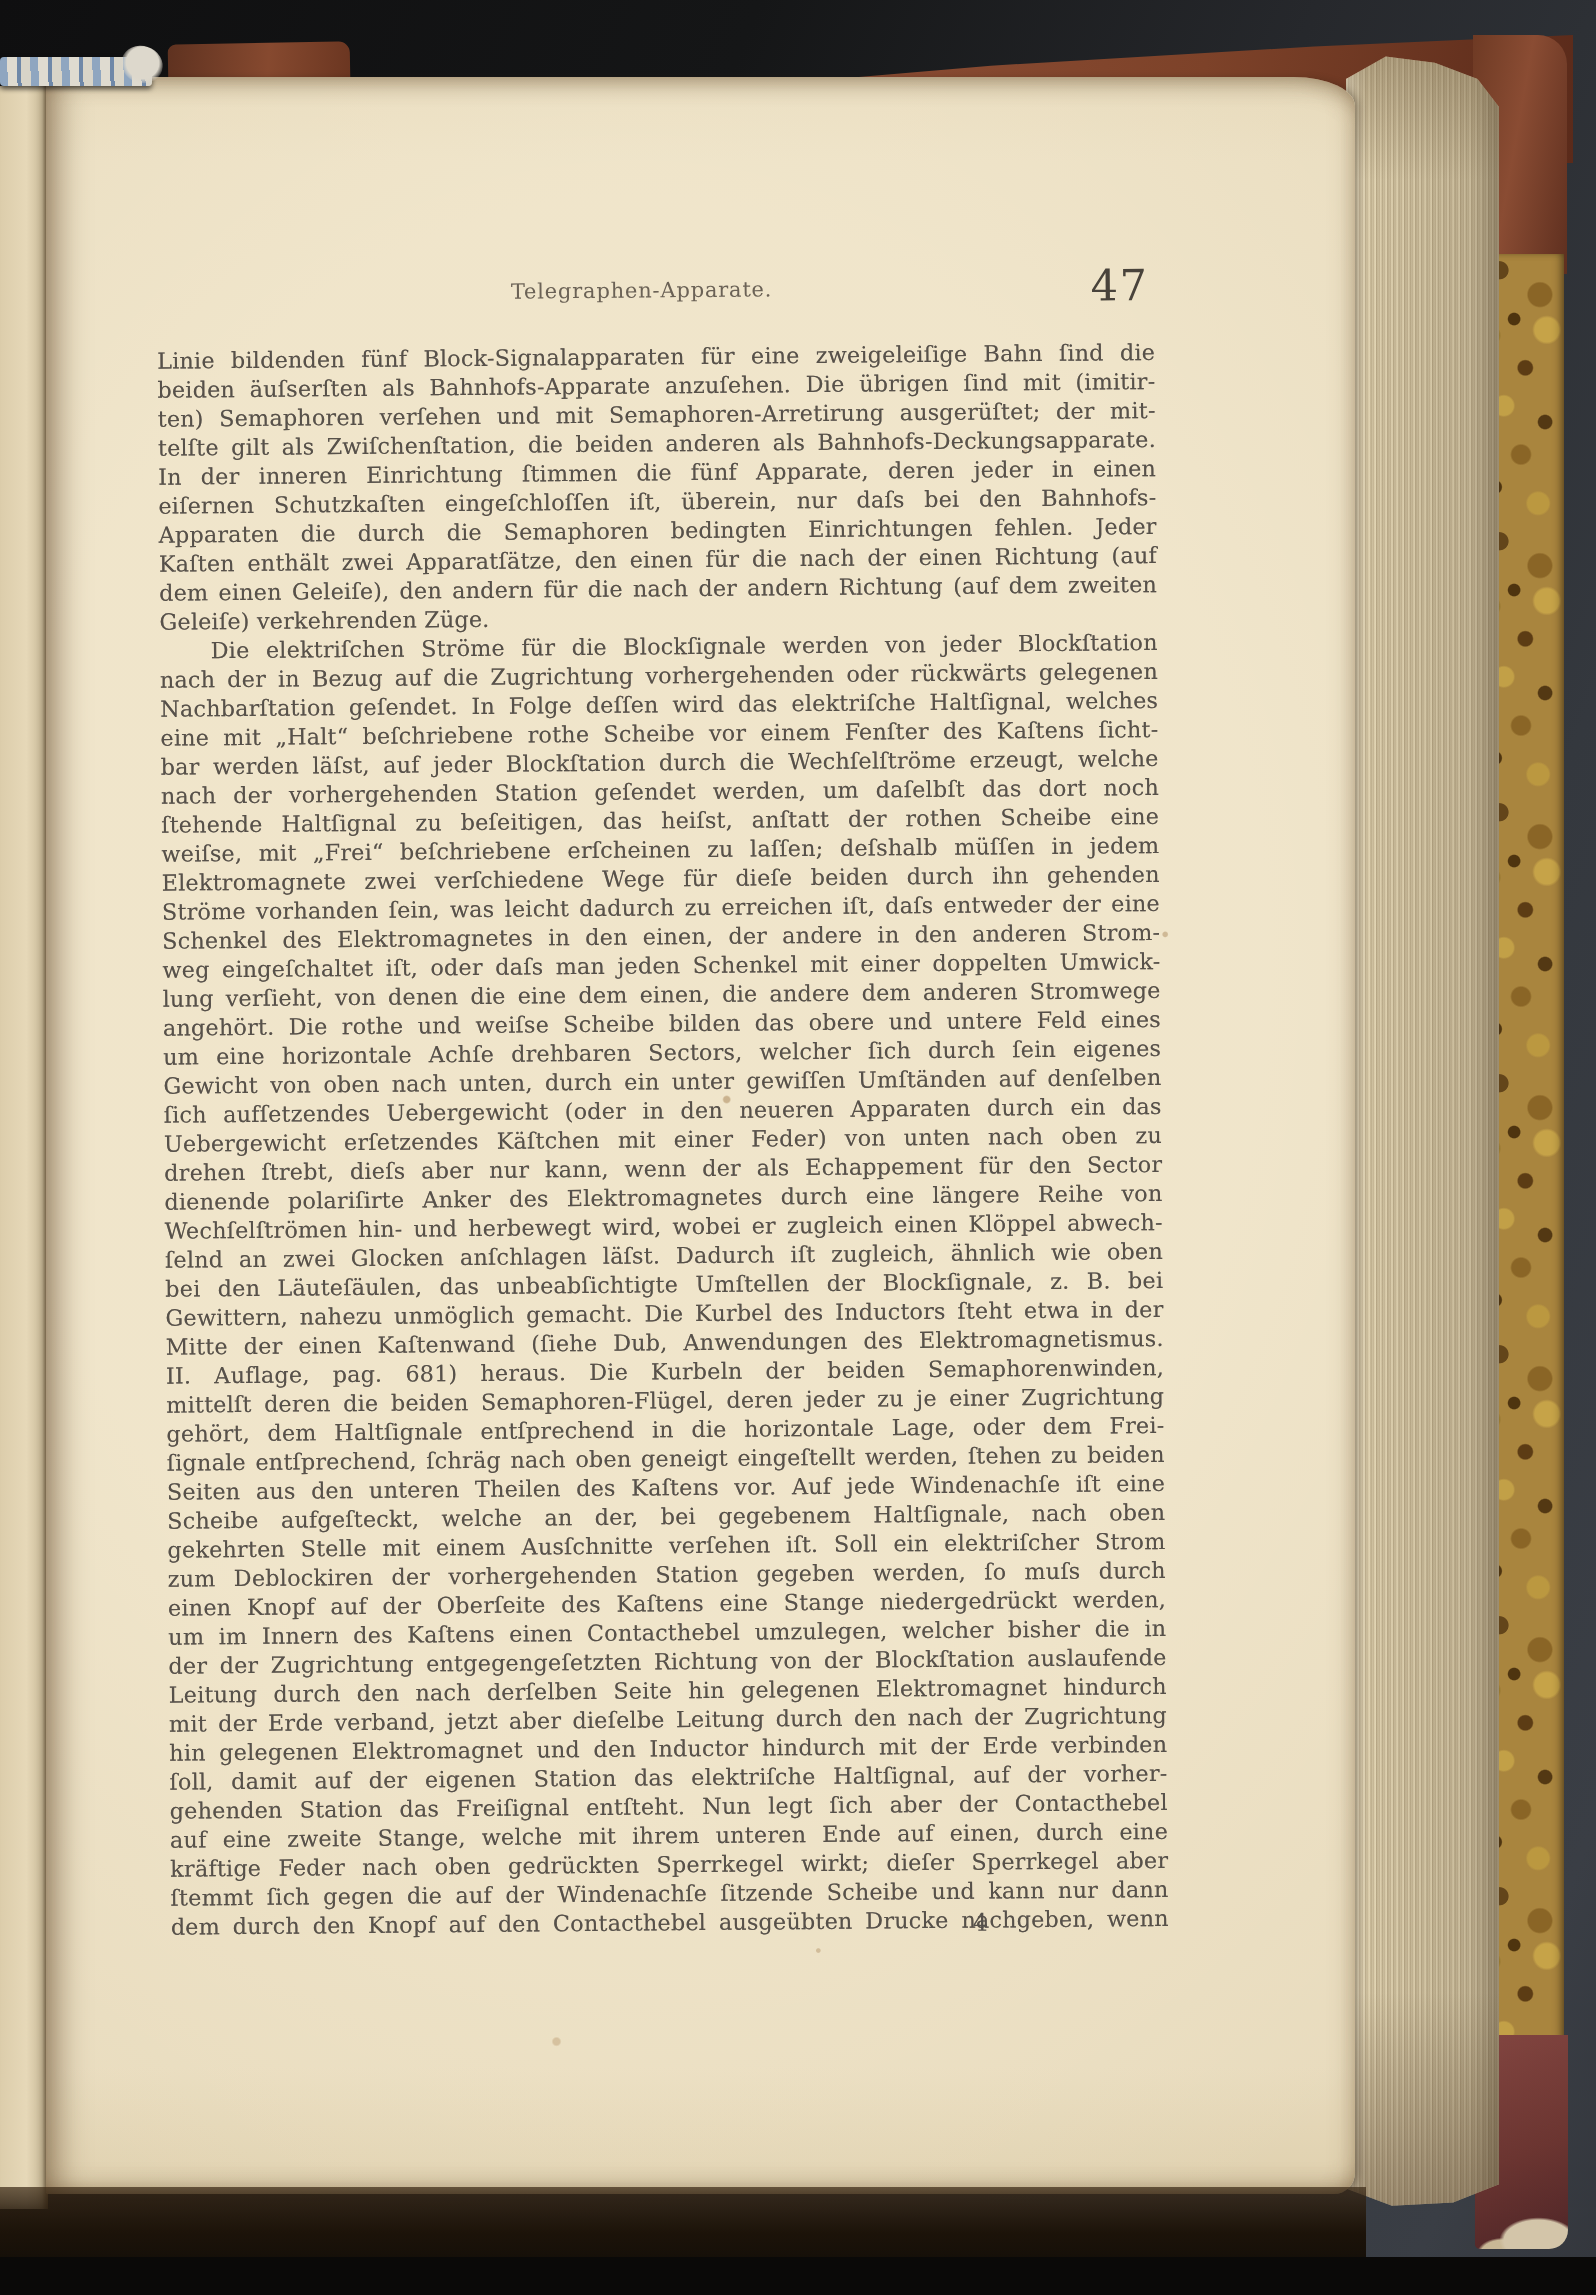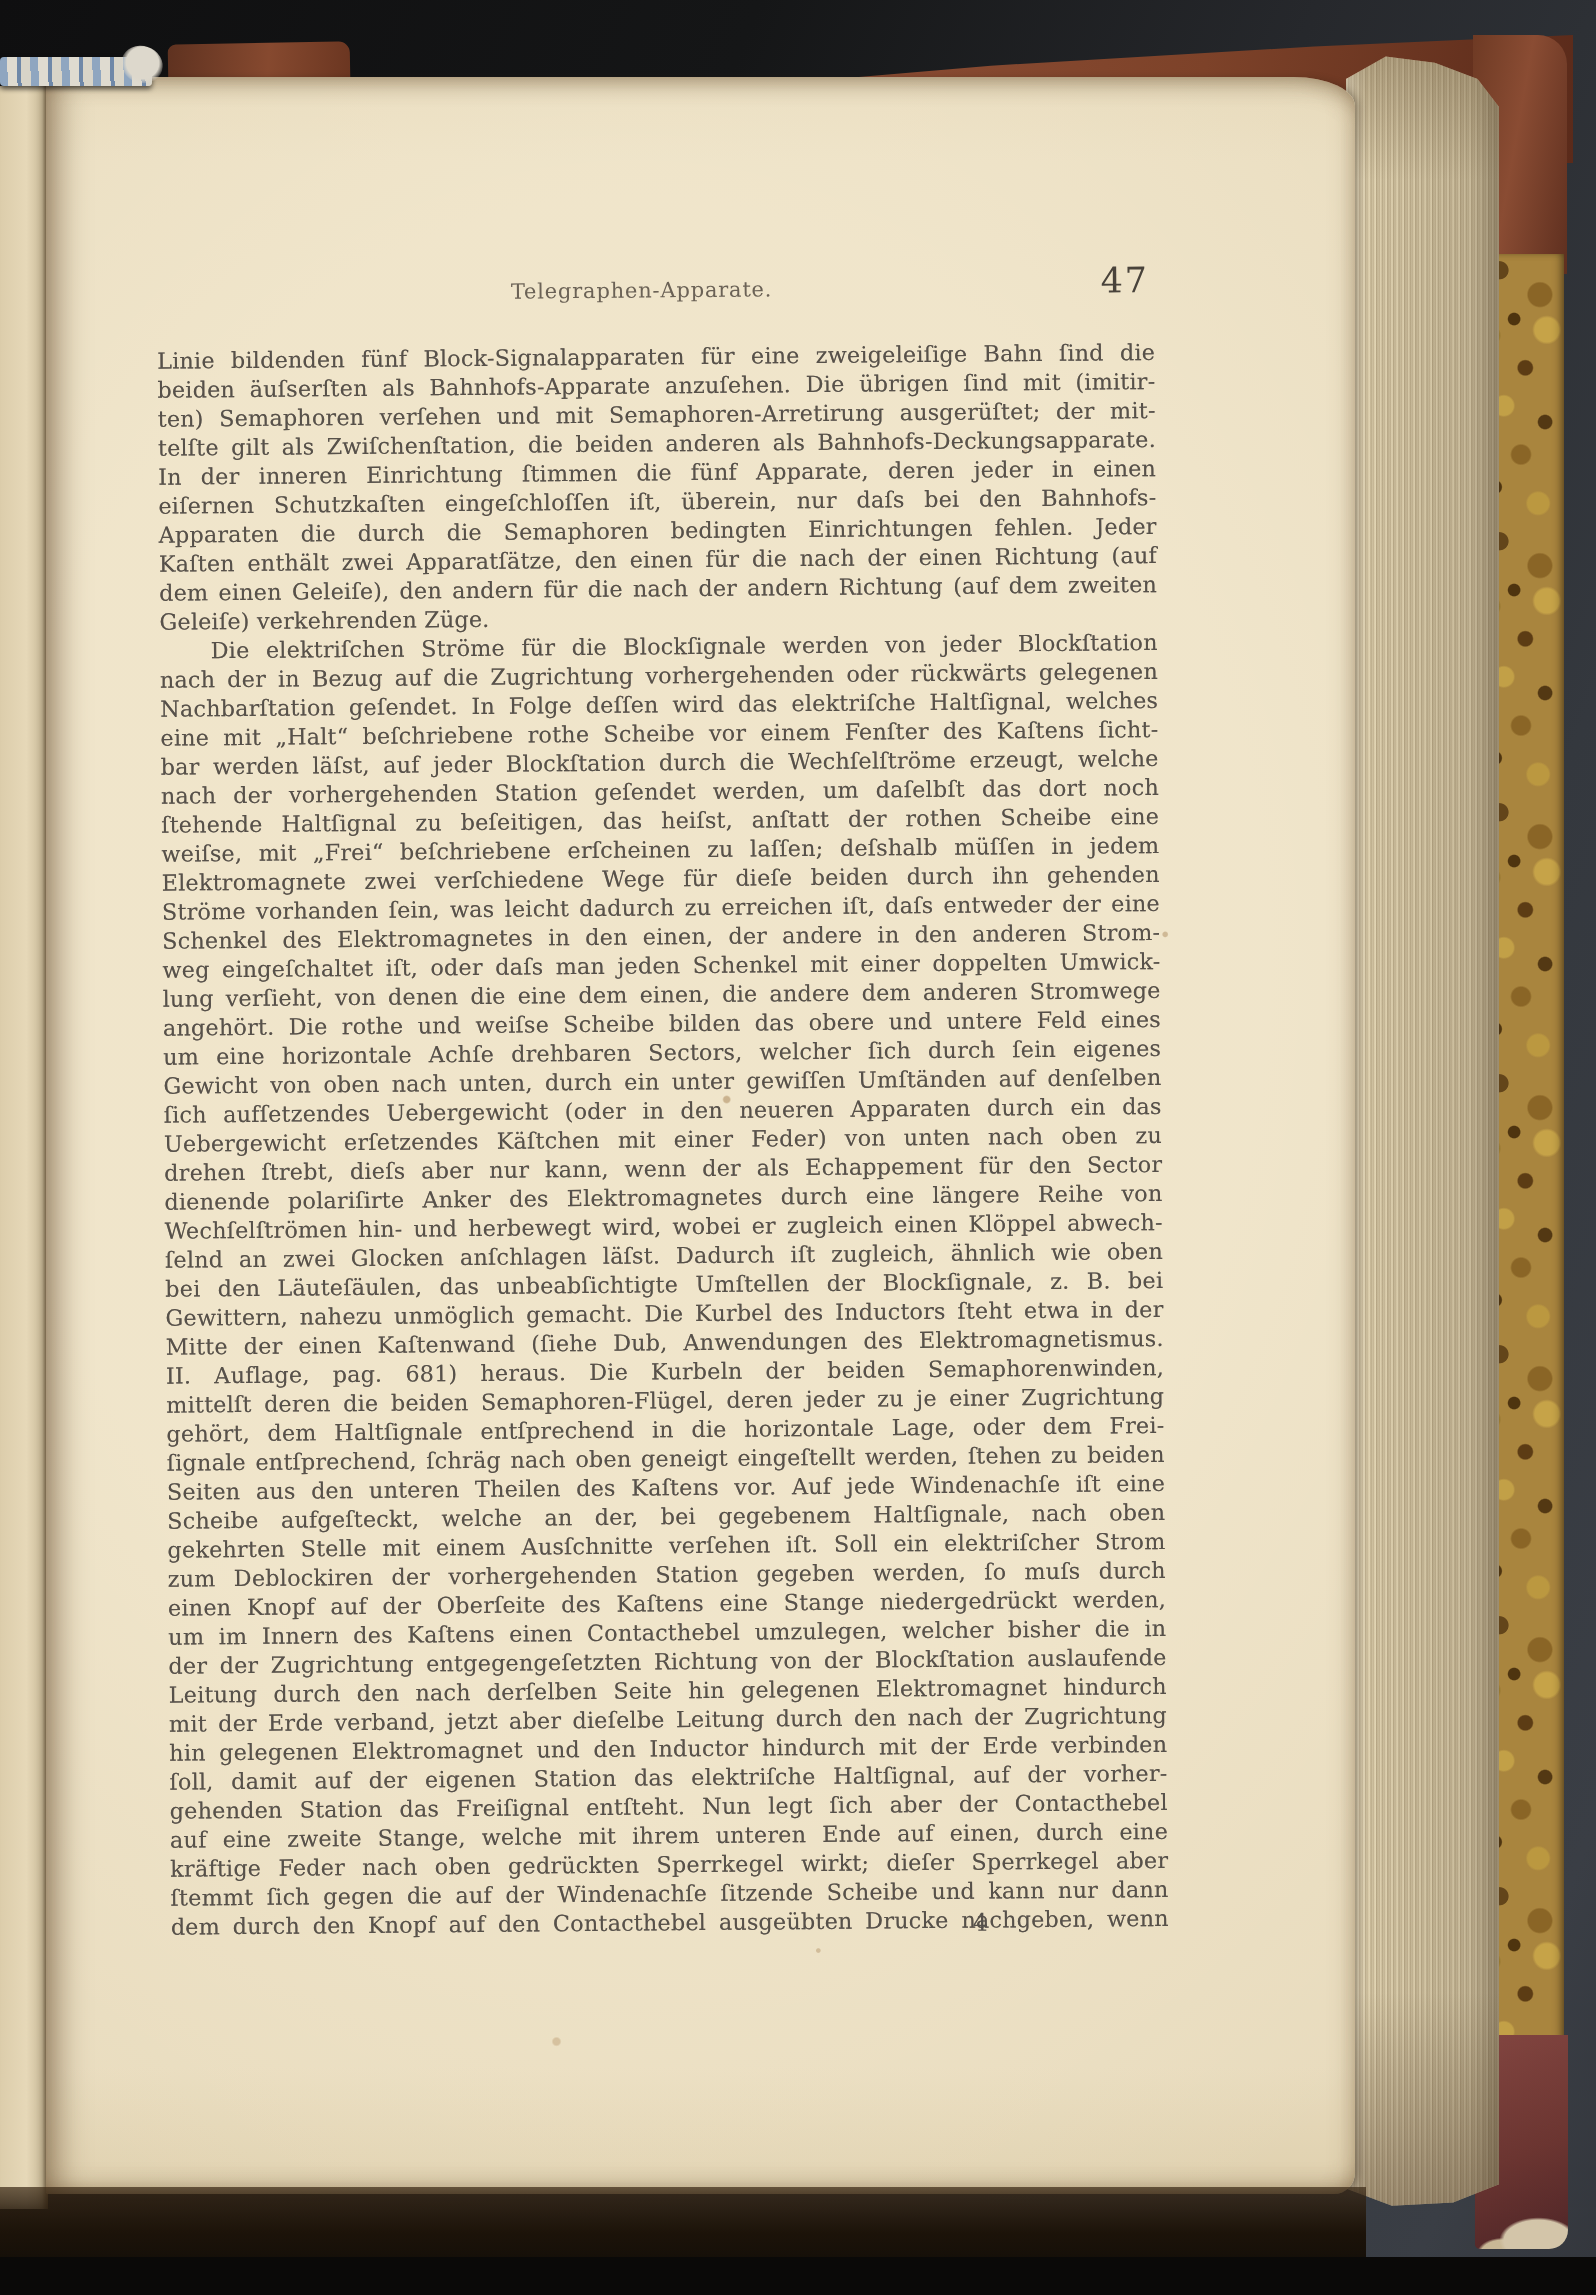--- a/index.html
+++ b/index.html
@@ -101,21 +101,21 @@
       4.8px 0 8px -3.2px rgba(40,28,14,.45);
     z-index:3;
   }
   .text-layer{position:absolute;inset:0;transform:rotate(-.5deg);transform-origin:50% 45%;}
   .running-header{
     position:absolute;left:103px;top:201px;width:998px;
     text-align:center;font-size:21px;letter-spacing:0.8px;color:var(--header-ink,#6b6256);
   }
   .page-number{
     position:absolute;right:200px;top:187px;
-    font-size:35px;color:#49433b;letter-spacing:1.6px;
+    font-size:43px;color:#49433b;letter-spacing:1.6px;
   }
   .body-text{position:absolute;left:117px;top:265px;width:998px;}
   .text-line{
     font-size:22.3px;line-height:29px;height:29px;
     color:var(--ink,#57514a);letter-spacing:0.2px;
     text-align:justify;text-align-last:justify;
     text-shadow:0 0 0.6px rgba(87,81,74,.55);
     overflow:visible;white-space:nowrap;
   }
   .text-line.align-left{text-align:left;text-align-last:left;}

